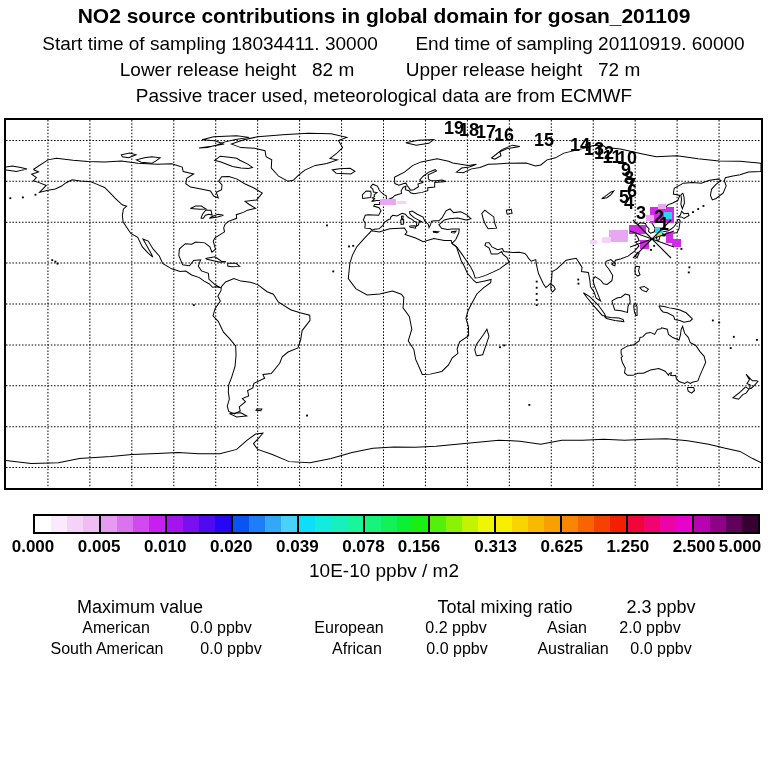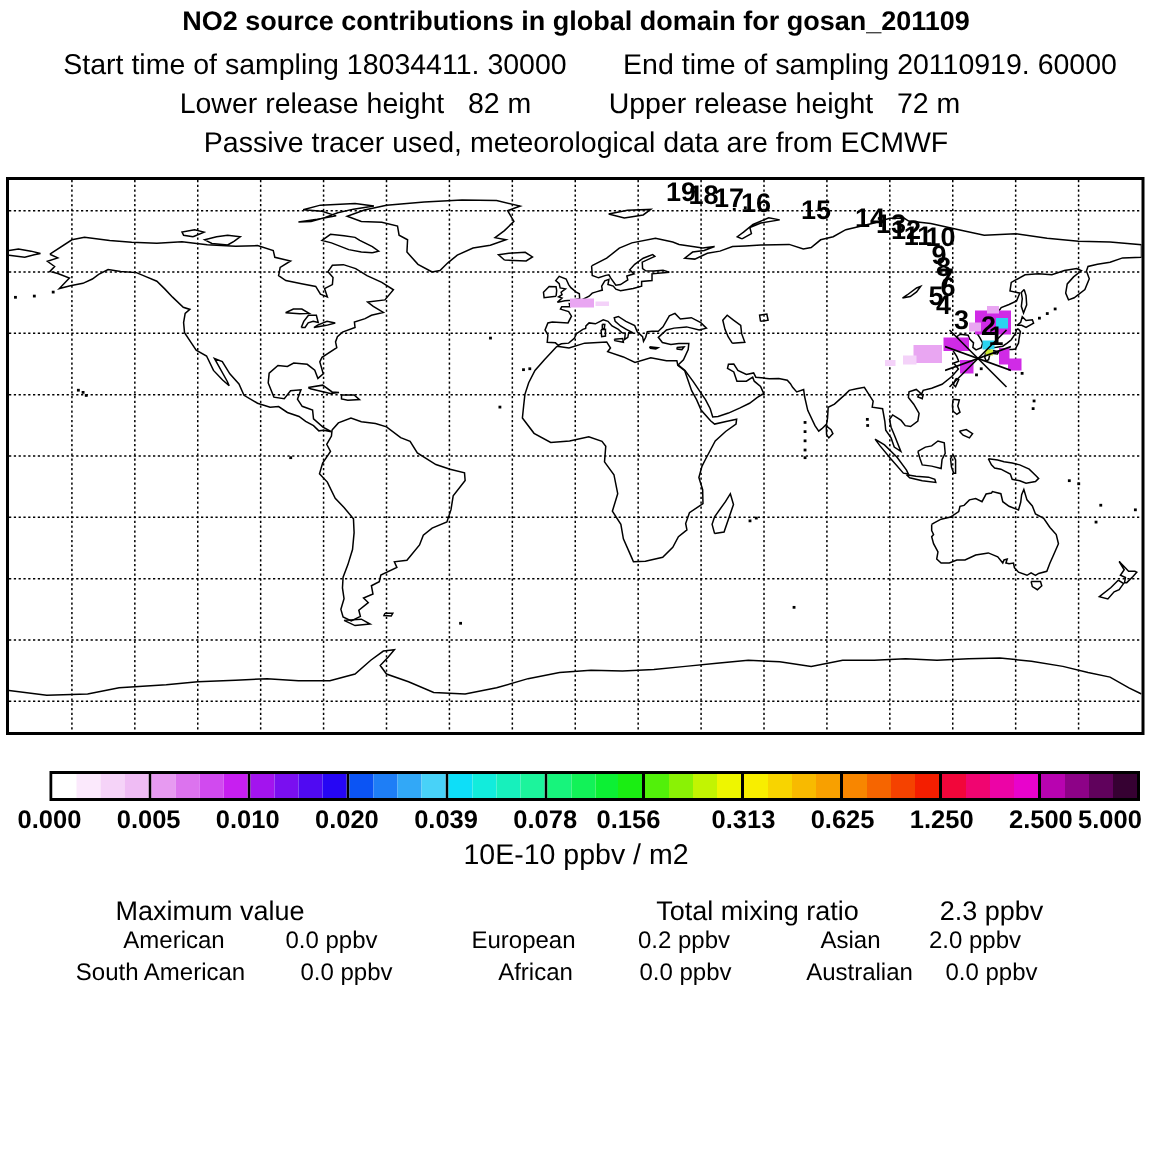--- a/index.html
+++ b/index.html
@@ -1,20 +1,20 @@
 <!DOCTYPE html>
 <html><head>
 <meta charset="utf-8">
 <style>
   html,body{margin:0;padding:0;background:#fff;}
   .page{position:relative;width:768px;height:768px;background:#fff;overflow:hidden;
         font-family:"Liberation Sans",sans-serif;color:#000;}
   .abs{position:absolute;}
   .ctr{transform:translateX(-50%);white-space:pre;}
-  .title{top:4px;left:384px;font-size:18px;font-weight:bold;}
+  .title{top:4px;left:384px;font-size:21px;font-weight:bold;}
   .sub{font-size:19px;}
   #map{position:absolute;left:4px;top:118px;width:759px;height:372px;border:2px solid #000;box-sizing:border-box;background:#fff;}
   #map-svg{position:absolute;left:0;top:0;width:100%;height:100%;}
   #overlay{position:absolute;left:0;top:0;width:100%;height:100%;}
   .blob{position:absolute;}
   .traj{position:absolute;transform:translate(-50%,-50%);font-size:18px;font-weight:bold;line-height:1;}
   #star{position:absolute;width:44px;height:44px;transform:translate(-50%,-50%);}
   #colorbar{position:absolute;left:33px;top:514px;width:727px;height:20px;border:2px solid #000;box-sizing:border-box;display:flex;}
   .seg{flex:1;display:flex;border-right:2px solid #000;}
   .seg:last-child{border-right:none;}

